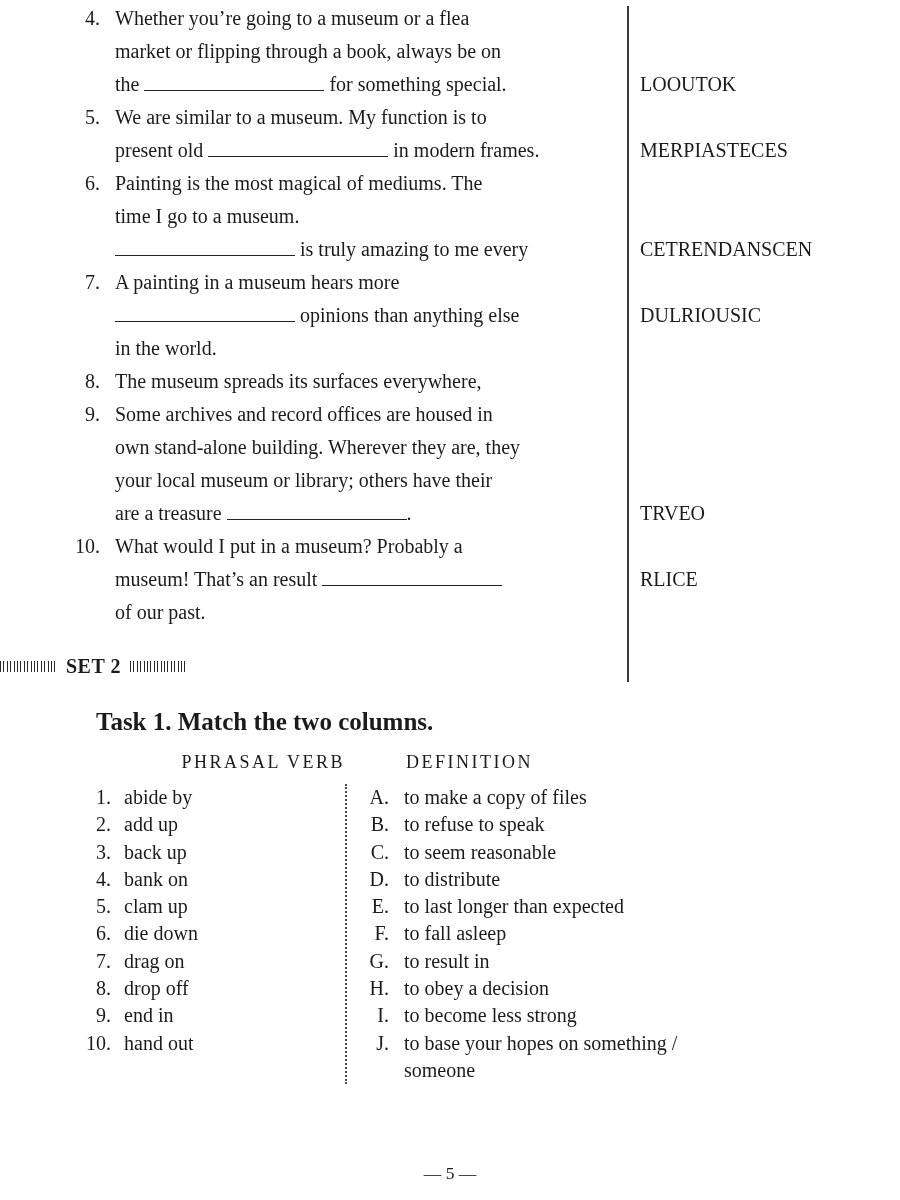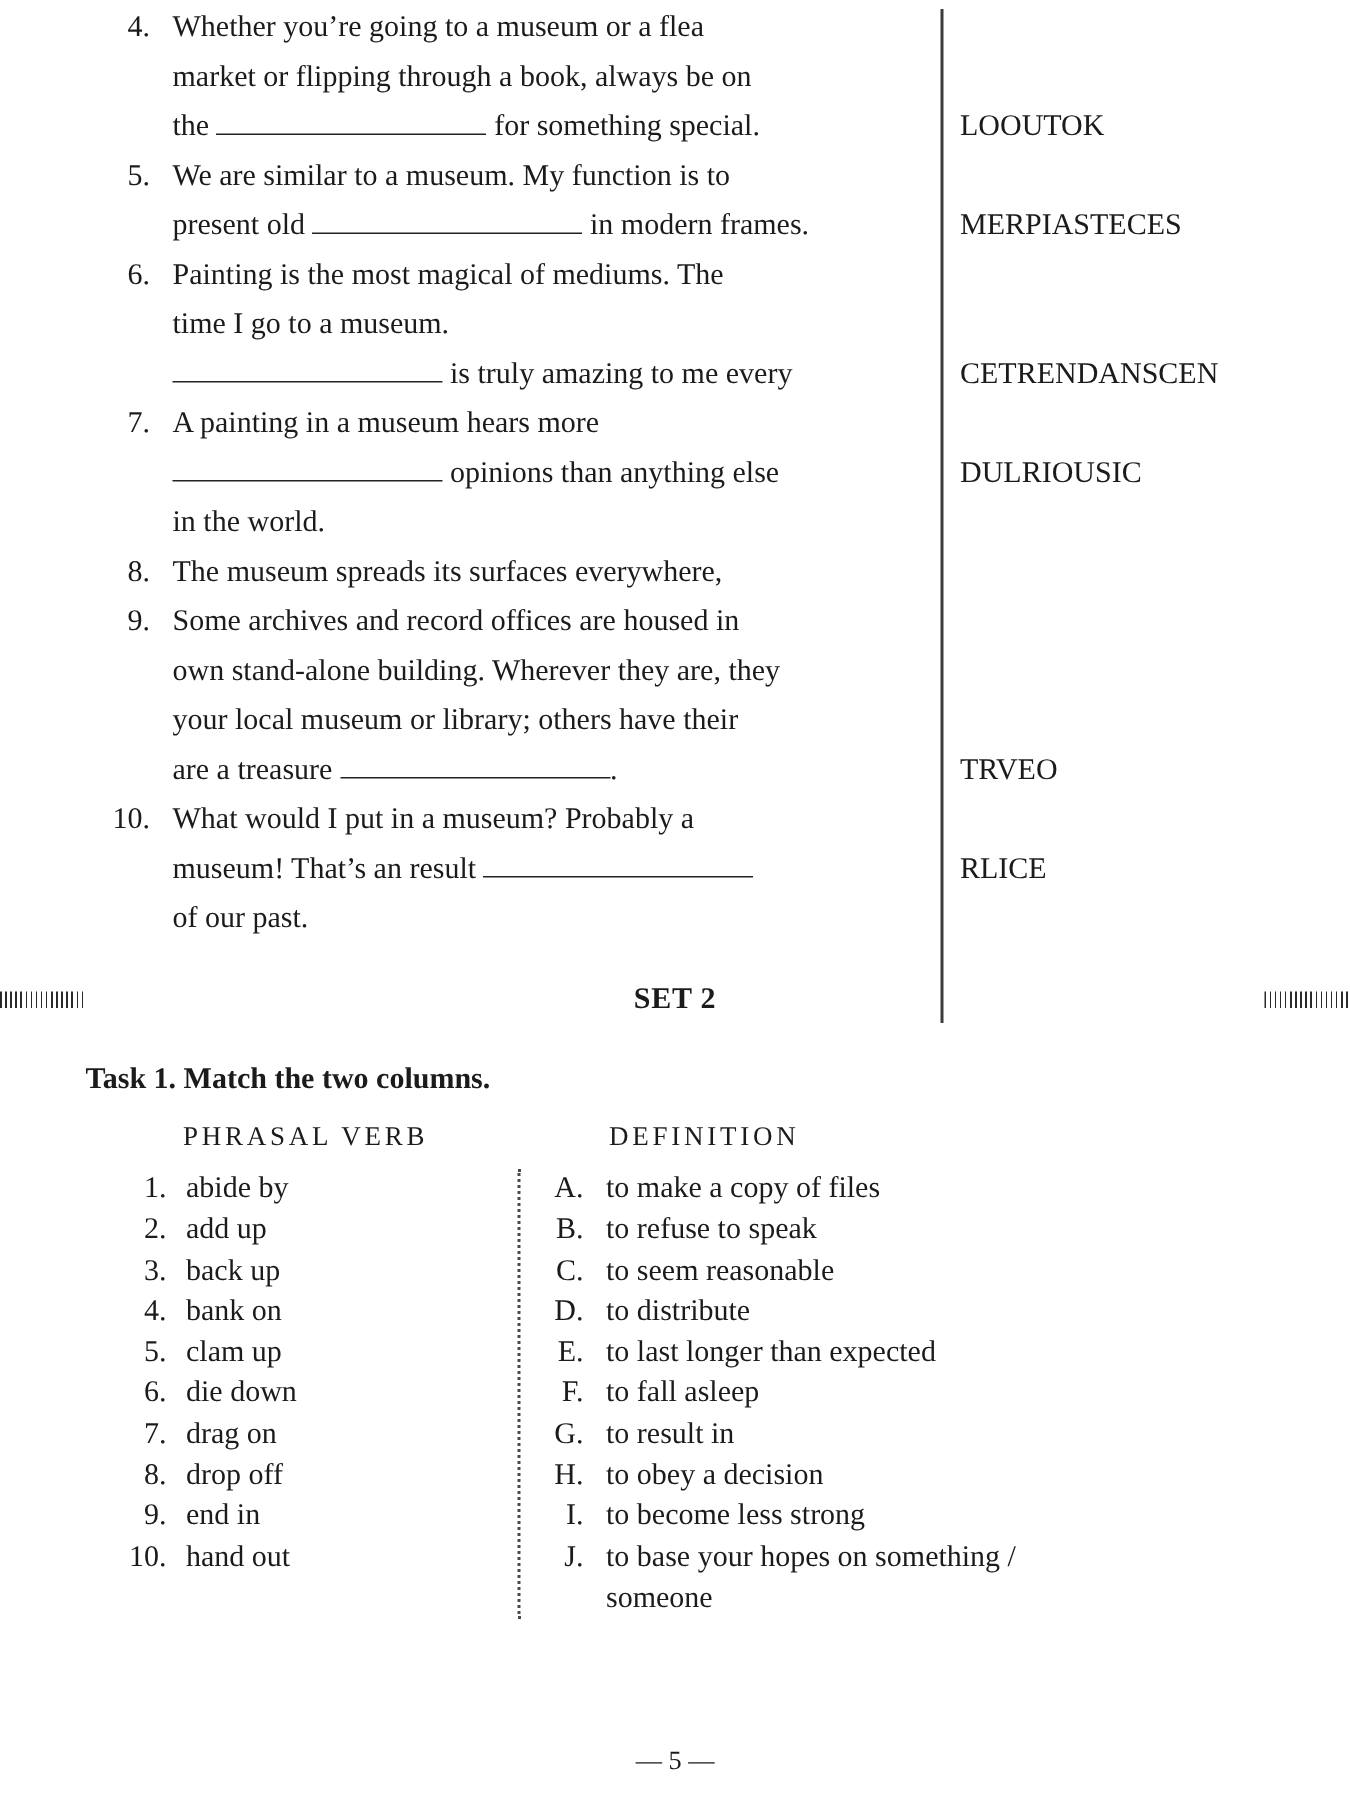--- a/index.html
+++ b/index.html
@@ -25,32 +25,32 @@
   }
   .answer { position:absolute; left:640px; white-space:nowrap; }
   .divider-v {
     position:absolute; left:627px; top:6px;
     width:1.5px; height:676px; background:#3c3c3c;
   }
 
   
   .set-header {
     margin-top:26px;
-    display:flex; align-items:center; justify-content:space-between; gap:23px;
+    display:flex; align-items:center; justify-content:flex-start; gap:9px;
   }
   .tickline {
     width:57px; height:11px;
     background:repeating-linear-gradient(to right,#2a2a2a 0px,#2a2a2a 1px,transparent 1px,transparent 3.4px);
   }
   .set-title { font-weight:bold; font-size:20px; letter-spacing:0.5px; }
 
   
-  .task-title { margin-top:30px; margin-left:57px; font-weight:bold; font-size:20px; }
-
-  .match-headers { display:flex; margin-top:16px; font-size:18px; letter-spacing:2.5px; }
+  .task-title { margin-top:30px; margin-left:96px; font-weight:bold; font-size:25px; }
+
+  .match-headers { display:flex; margin-top:16px; font-size:18px; letter-spacing:2.5px;text-align:right; }
   .mh-left { width:345px; padding-left:122px; white-space:nowrap; }
   .mh-right { padding-left:61px; white-space:nowrap; }
 
   .match-cols { display:flex; margin-top:11px; font-size:20px; line-height:27.3px; }
   .match-left { width:345px; }
   .match-right { border-left:2px dotted #4a4a4a; width:470px; }
   .mrow { display:flex; }
   .mnum { width:111px; text-align:right; flex:0 0 111px; }
   .mtext { margin-left:13px; white-space:nowrap; }
   .mletter { width:42px; text-align:right; flex:0 0 42px; }

